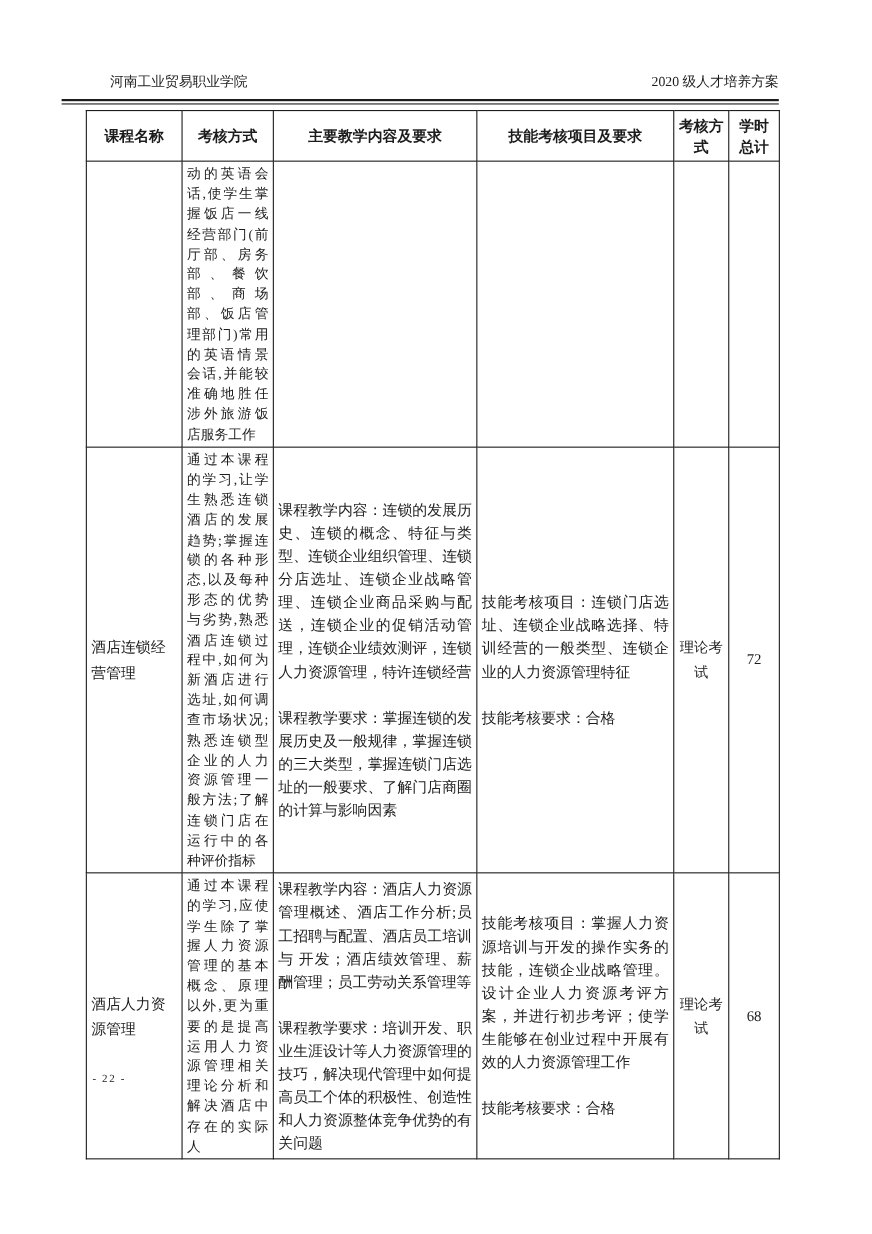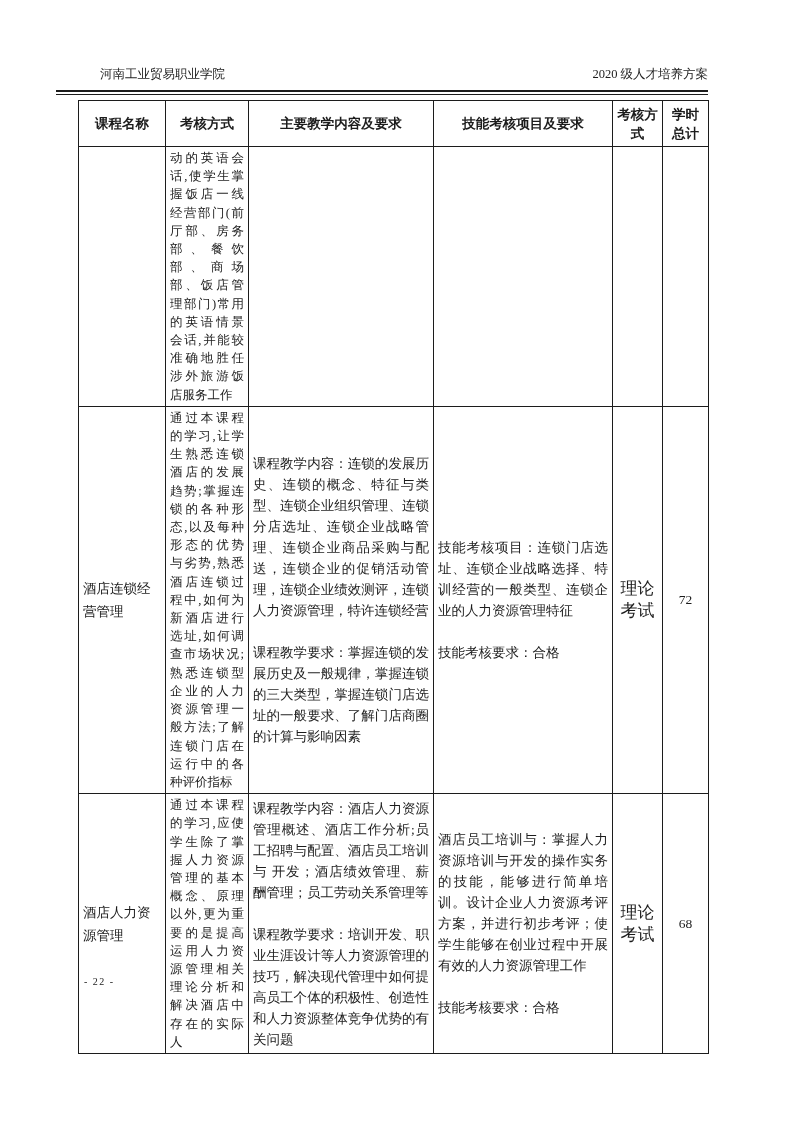--- a/index.html
+++ b/index.html
@@ -65,21 +65,21 @@
     vertical-align:middle;
     font-size:13.5px; line-height:21px;
     padding:2px 8px;
     word-break:break-all;
     margin-left:27px;
   }
   .c-text p { margin:0; }
   .c-text p + p { margin-top:21px; }
   .c-method {
     text-align:center; vertical-align:middle;
-    font-size:17px; line-height:22px;
+    font-size:13px; line-height:22px;
     padding:2px 3px;
   }
   .c-hours {
     text-align:center; vertical-align:middle;
     font-size:13.5px;
   }
   .row-1 td { height:253px; }
   .row-2 td { height:373px; }
   .row-3 td { height:236px; }
 
@@ -144,21 +144,21 @@
     </tr>
 
     <tr class="row-3">
       <td class="c-name">酒店人力资源管理</td>
       <td class="c-obj">通过本课程的学习,应使学生除了掌握人力资源管理的基本概念、原理以外,更为重要的是提高运用人力资源管理相关理论分析和解决酒店中存在的实际人</td>
       <td class="c-text">
         <p>课程教学内容：酒店人力资源管理概述、酒店工作分析;员工招聘与配置、酒店员工培训与 开发；酒店绩效管理、薪酬管理；员工劳动关系管理等</p>
         <p>课程教学要求：培训开发、职业生涯设计等人力资源管理的技巧，解决现代管理中如何提高员工个体的积极性、创造性和人力资源整体竞争优势的有关问题</p>
       </td>
       <td class="c-text">
-        <p>酒店员工培训与：掌握人力资源培训与开发的操作实务的技能，能够进行简单培训。设计企业人力资源考评方案，并进行初步考评；使学生能够在创业过程中开展有效的人力资源管理工作</p>
+        <p>技能考核项目：掌握人力资源培训与开发的操作实务的技能，连锁企业战略管理。设计企业人力资源考评方案，并进行初步考评；使学生能够在创业过程中开展有效的人力资源管理工作</p>
         <p>技能考核要求：合格</p>
       </td>
       <td class="c-method">理论考试</td>
       <td class="c-hours">68</td>
     </tr>
   </tbody>
     </table>
 
   <div class="page-number">- 22 -</div>
 

